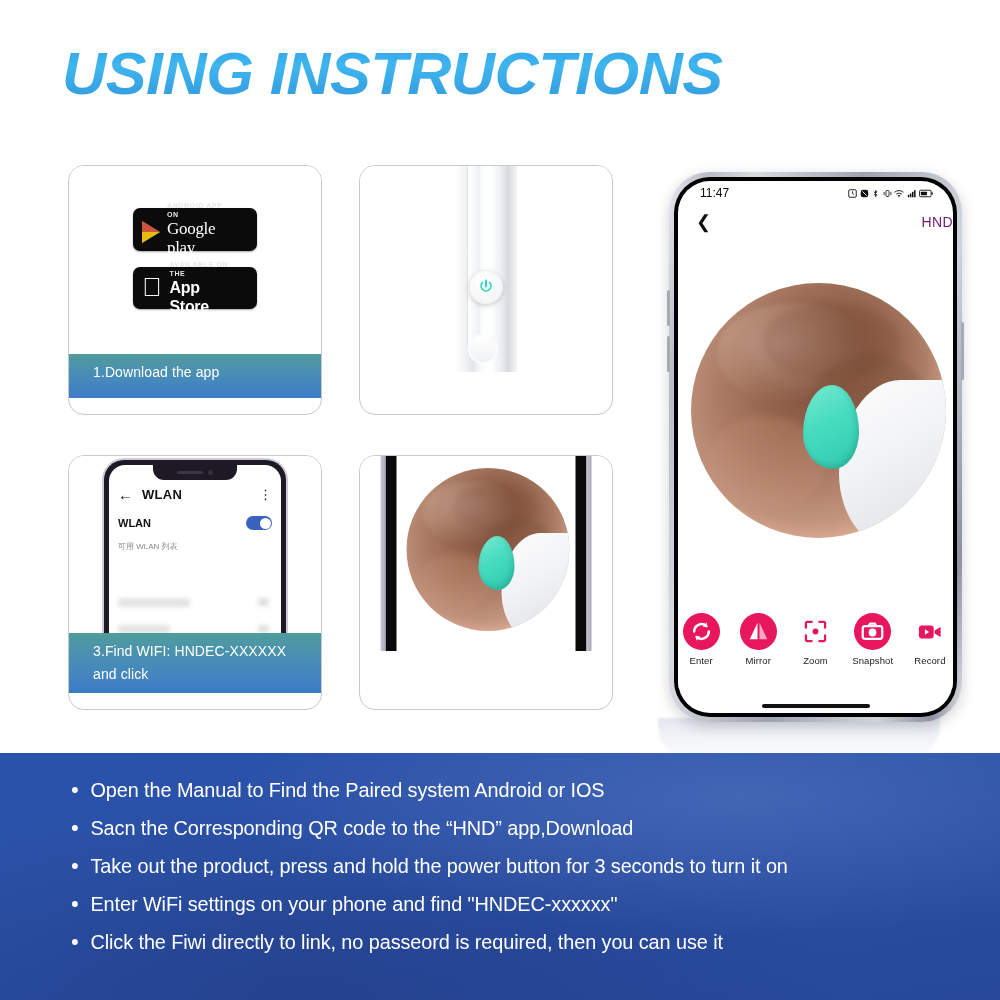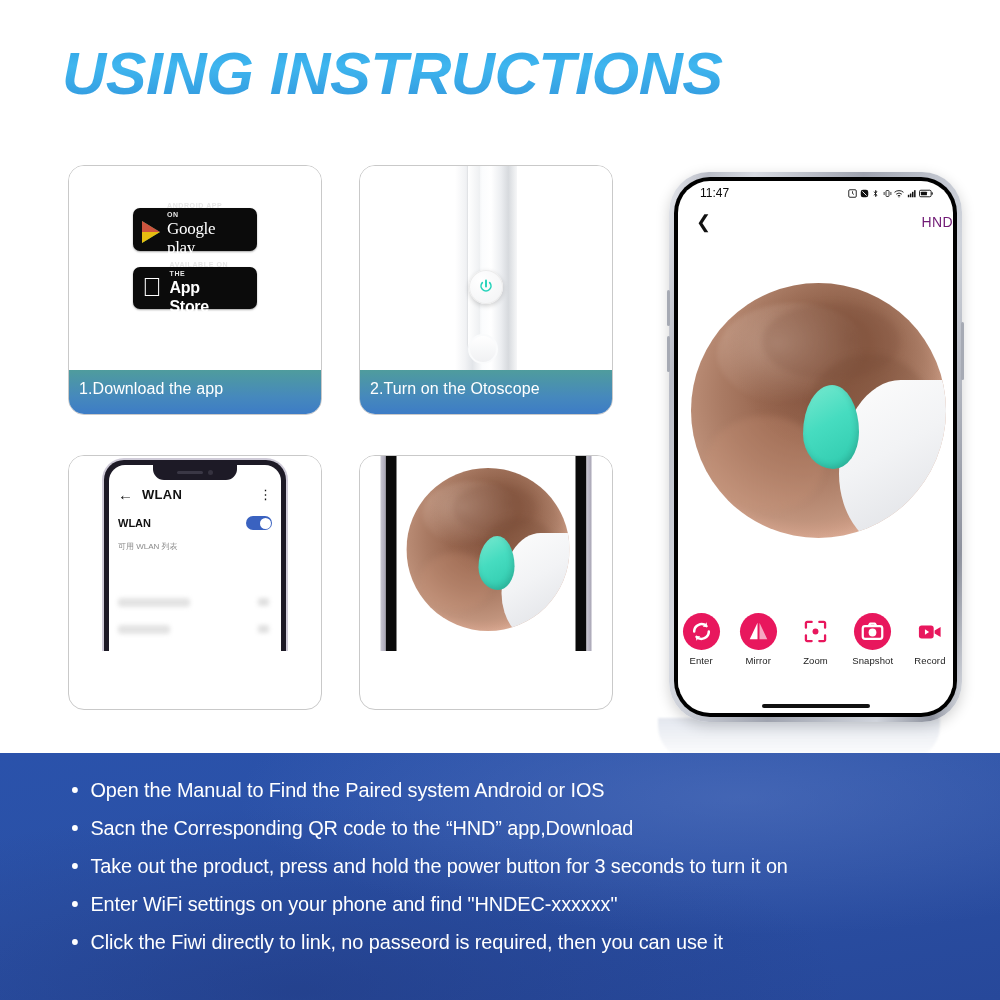--- a/index.html
+++ b/index.html
@@ -40,26 +40,26 @@
     overflow: hidden;
   }
   .card-media {
     position: absolute;
     left: 0; right: 0; top: 0;
     overflow: hidden;
     background: #fff;
   }
   .card-caption {
     position: absolute;
-    left: 0; right: 0; bottom: 0;
+    left: 0; right: 0; bottom: 16px;
     background: linear-gradient(180deg, #4f9c9d 0%, #4689bc 60%, #3d7cc6 100%);
     color: #fff;
-    font-size: 16px;
+    font-size: 14px;
     line-height: 23px;
-    padding: 7px 12px 8px 10px;
+    padding: 7px 12px 8px 24px;
     letter-spacing: 0.1px;
   }
 
   #card1 { left: 68px;  top: 165px; width: 254px; height: 250px; }
   #card2 { left: 359px; top: 165px; width: 254px; height: 250px; }
   #card3 { left: 68px;  top: 455px; width: 254px; height: 255px; }
   #card4 { left: 359px; top: 455px; width: 254px; height: 255px; }
 
   #card1 .card-media, #card2 .card-media { height: 206px; }
   #card3 .card-media, #card4 .card-media { height: 195px; }
@@ -375,21 +375,20 @@
 <div class="card" id="card2">
   <div class="card-media">
     <div class="device"></div>
     <div class="power-btn">
       <svg class="power-glyph" viewBox="0 0 24 24">
         <path d="M12 3.2 L12 11.4" stroke="#28d3bb" stroke-width="2.6" stroke-linecap="round" fill="none"></path>
         <path d="M7.1 6.2 A6.6 6.6 0 1 0 16.9 6.2" stroke="#28d3bb" stroke-width="2.2" stroke-linecap="round" fill="none"></path>
       </svg>
     </div>
   </div>
-  <div class="card-caption">2.Turn on the Otoscope</div>
 </div>
 
 <div class="card" id="card3">
   <div class="card-media">
     <div class="mini-phone">
       <div class="mini-screen">
 
         <div class="notch">
           <div class="notch-speaker"></div>
           <div class="notch-cam"></div>
@@ -410,20 +409,21 @@
 
 
         <div class="blur-row b1"></div>
         <div class="blur-dot d1"></div>
         <div class="blur-row b2"></div>
         <div class="blur-dot d2"></div>
 
       </div>
     </div>
   </div>
+  <div class="card-caption">3.Find WIFI: HNDEC-XXXXXX and click</div>
 </div>
 
 <div class="card" id="card4">
   <div class="card-media">
     <div class="ear-frame">
       <div class="side l"></div>
       <div class="side r"></div>
       <div class="edge l"></div>
       <div class="edge r"></div>
 

